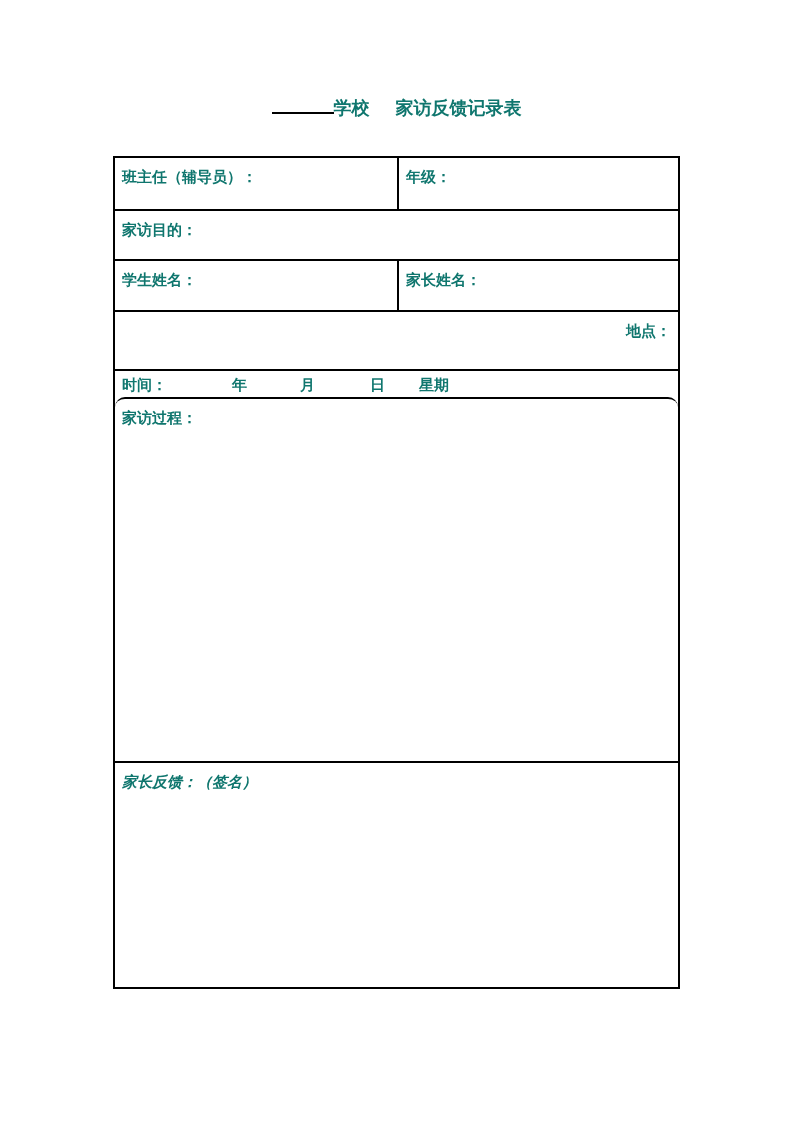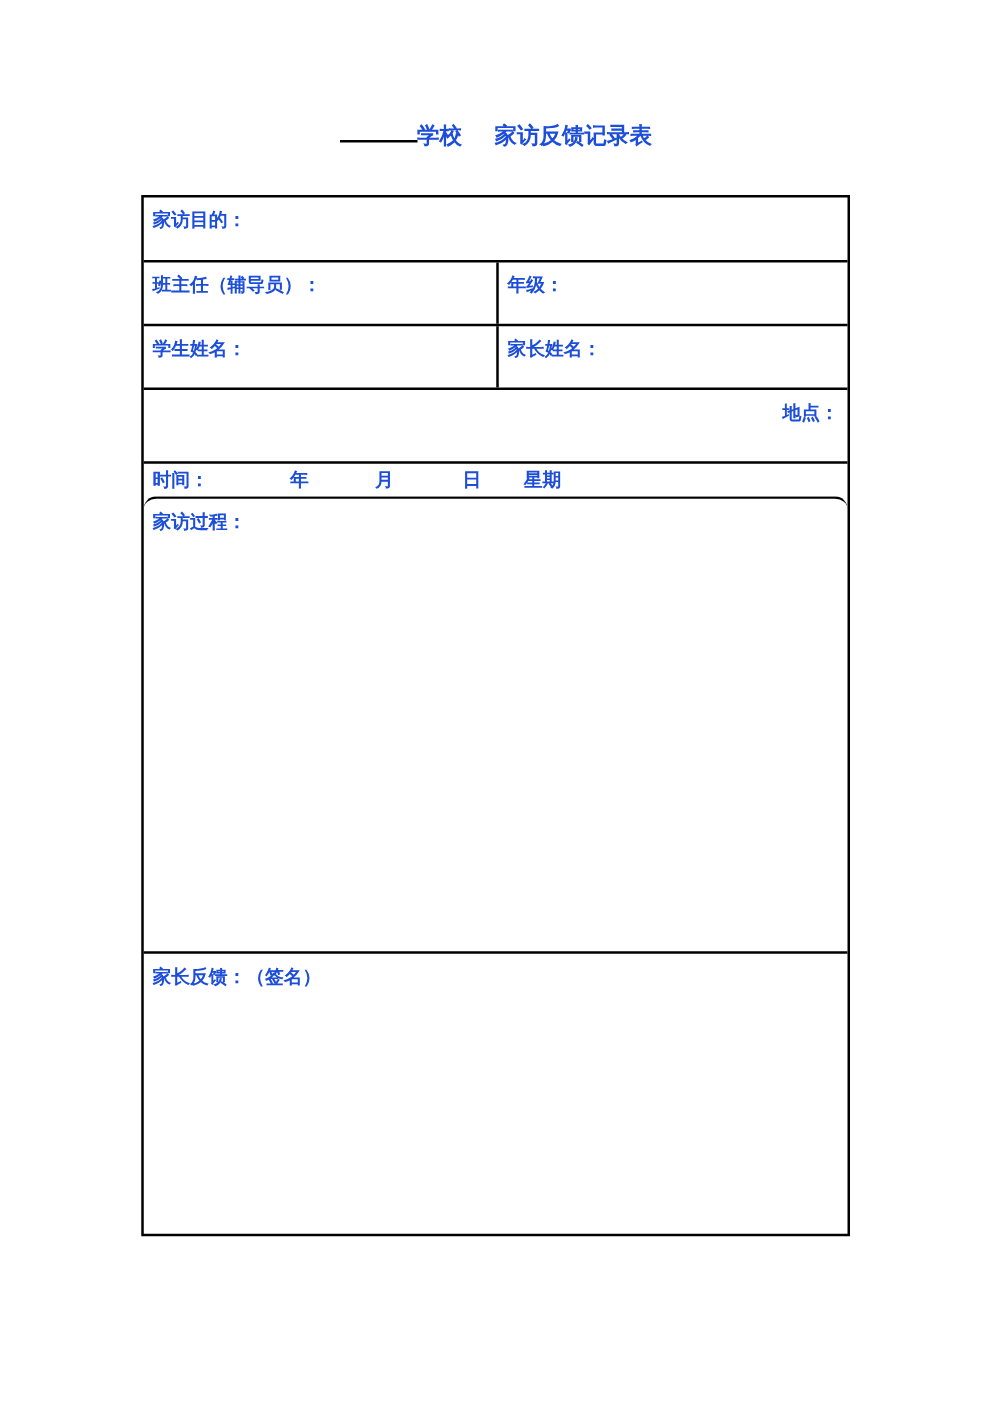--- a/index.html
+++ b/index.html
@@ -3,21 +3,21 @@
 <meta charset="utf-8">
 <style>
   * { margin: 0; padding: 0; box-sizing: border-box; }
   html, body { background: #ffffff; }
   .page {
     position: relative;
     width: 793px;
     height: 1122px;
     background: #ffffff;
     font-family: "Liberation Sans", sans-serif;
-    color: #1d4ed8;
+    color: #0f766e;
     overflow: hidden;
   }
   .doc-title {
     position: absolute;
     top: 96px;
     left: 0;
     width: 100%;
     text-align: center;
     font-size: 18px;
     font-weight: bold;
@@ -59,21 +59,21 @@
   .t-cell.half-left {
     width: 284px;
     border-right: 2px solid #000000;
   }
   .t-cell.half-right { flex: 1; }
   .h-50 { height: 50px; }
   .h-51 { height: 51px; }
   .h-59 { height: 59px; text-align: right; }
   .h-28 { height: 28px; }
   .h-364 { height: 364px; border-radius: 10px; }
-  .h-214 { height: 214px; }
+  .h-214 { height: 214px; font-style: italic; }
   .time-cell { padding: 4px; }
   .time-part {
     position: absolute;
     top: 4px;
     font-size: 15px;
     font-weight: bold;
     line-height: 20px;
     white-space: nowrap;
   }
   .tp-label { left: 7px; }
@@ -86,32 +86,32 @@
 <body>
 
 <div class="page">
 
   <div class="doc-title">
     <span class="title-blank"></span><span>学校</span><span class="title-main">家访反馈记录表</span>
   </div>
 
   <div class="form-table">
 
-    <div class="t-row h-50">
-      <div class="t-cell full">
-        <span>家访目的：</span>
-      </div>
-    </div>
-
     <div class="t-row h-51">
       <div class="t-cell half-left">
         <span>班主任（辅导员）：</span>
       </div>
       <div class="t-cell half-right">
         <span>年级：</span>
+      </div>
+    </div>
+
+    <div class="t-row h-50">
+      <div class="t-cell full">
+        <span>家访目的：</span>
       </div>
     </div>
 
     <div class="t-row h-51">
       <div class="t-cell half-left">
         <span>学生姓名：</span>
       </div>
       <div class="t-cell half-right">
         <span>家长姓名：</span>
       </div>

